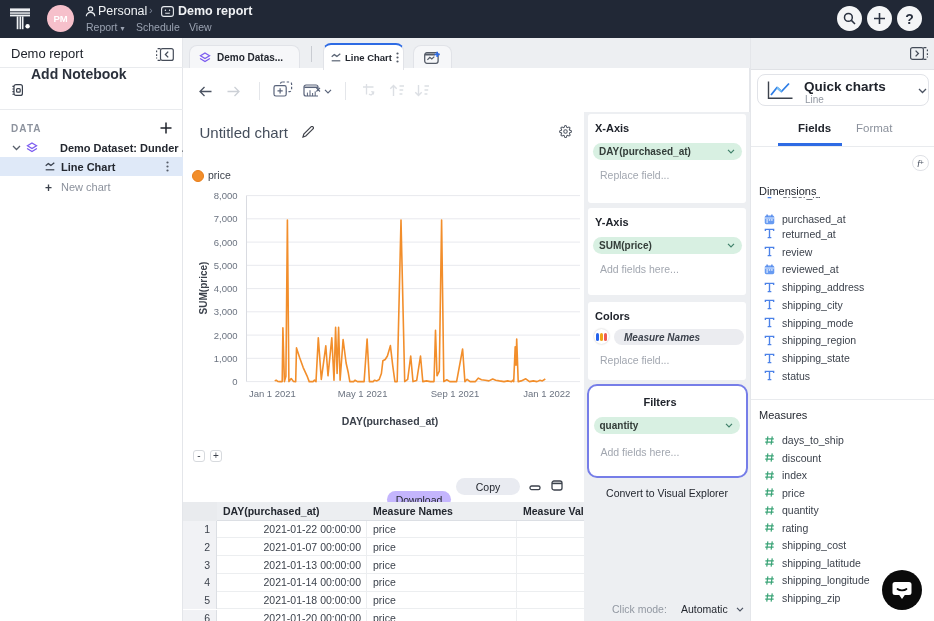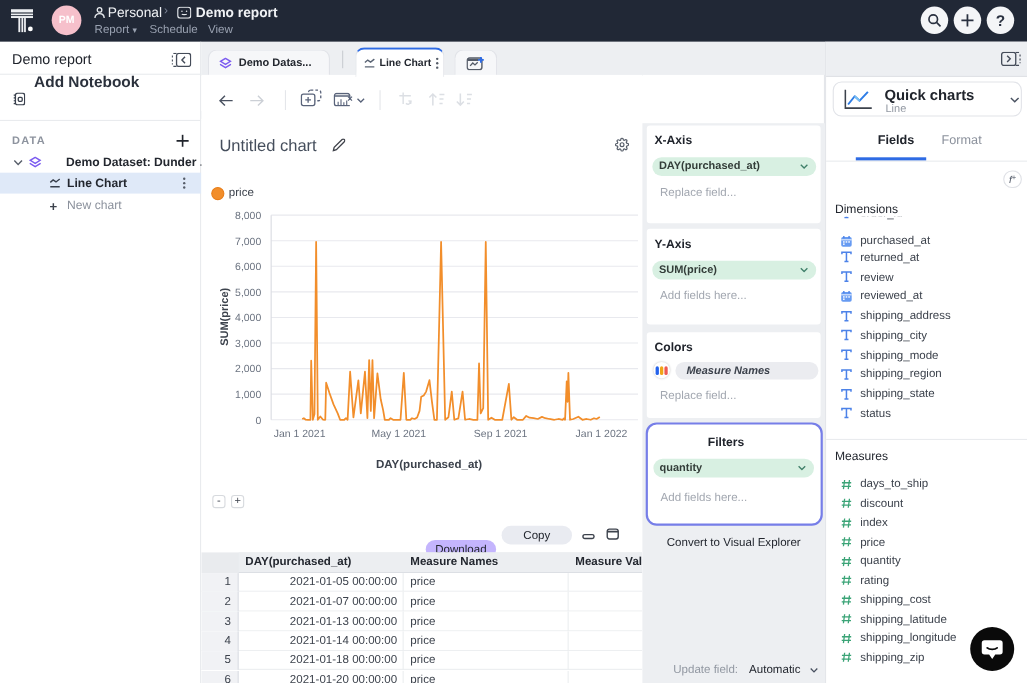--- a/index.html
+++ b/index.html
@@ -250,21 +250,21 @@
     </svg>
 
   <div class="abs" style="left:0;top:394px;width:401px;height:119px;overflow:hidden;font-size:10.5px;">
 <div class="abs" style="left:0;top:0;width:401px;height:18.5px;background:#e9ebee;"></div>
 <div class="abs" style="left:34px;top:0;width:367px;height:18.5px;background:#eceef1;border-bottom:1px solid #dcdfe4;"></div>
 <div class="abs bold" style="left:40px;top:3px;color:#23272f;">DAY(purchased_at)</div>
 <div class="abs bold" style="left:190px;top:3px;color:#23272f;">Measure Names</div>
 <div class="abs bold" style="left:340px;top:3px;color:#23272f;">Measure Value</div>
 <div class="abs trow" style="top:18.5px;">
 <div class="abs rn">1</div>
-<div class="abs c1">2021-01-05 00:00:00</div>
+<div class="abs c1">2021-01-22 00:00:00</div>
 <div class="abs c2">price</div>
 <div class="abs vline" style="left:183px;"></div>
         <div class="abs vline" style="left:333px;"></div>
       </div>
       <div class="abs trow" style="top:36.3px;">
 <div class="abs rn">2</div>
 <div class="abs c1">2021-01-07 00:00:00</div>
 <div class="abs c2">price</div>
 <div class="abs vline" style="left:183px;"></div>
         <div class="abs vline" style="left:333px;"></div>
@@ -327,21 +327,21 @@
     <div class="ghost" style="position:absolute;left:12px;top:52px;">Replace field...</div>
   </div>
   <div class="card" style="top:316px;height:94px;left:2.5px;width:161px;border:2px solid #767ee8;border-radius:10px;">
     <h4 style="position:absolute;left:7px;top:10px;padding-left:48px;">Filters</h4>
     <div class="pill" style="position:absolute;left:5px;top:31px;width:146px;">quantity<svg style="position:absolute;right:7px;top:6px" width="8" height="5" viewBox="0 0 8 5" fill="none" stroke="#40806a" stroke-width="1.2">
           <path d="M1 0.8 L4 3.8 L7 0.8"></path>
         </svg></div>
     <div class="ghost" style="position:absolute;left:12px;top:60px;">Add fields here...</div>
   </div>
   <div class="abs" style="left:0;top:419px;width:166px;text-align:center;font-size:10.5px;color:#23272f;">Convert to Visual Explorer</div>
-  <div class="abs" style="left:28px;top:535px;font-size:10.5px;color:#9298a2;">Update field:</div>
+  <div class="abs" style="left:28px;top:535px;font-size:10.5px;color:#9298a2;">Click mode:</div>
   <div class="abs" style="left:97px;top:535px;font-size:10.5px;color:#23272f;">Automatic</div>
   <svg class="abs" style="left:152px;top:539px" width="8" height="5" viewBox="0 0 8 5" fill="none" stroke="#4a5261" stroke-width="1.2">
       <path d="M1 0.8 L4 3.8 L7 0.8"></path>
     </svg>
 </div>
 
 <div class="abs" id="rsb">
   <div id="rtop">
     <svg class="abs" style="left:159px;top:9px" width="18" height="13" viewBox="0 0 18 13" fill="none" stroke="#454c59" stroke-width="1.2">
       <rect x="0.6" y="0.6" width="12.8" height="11.8" rx="2"></rect>

